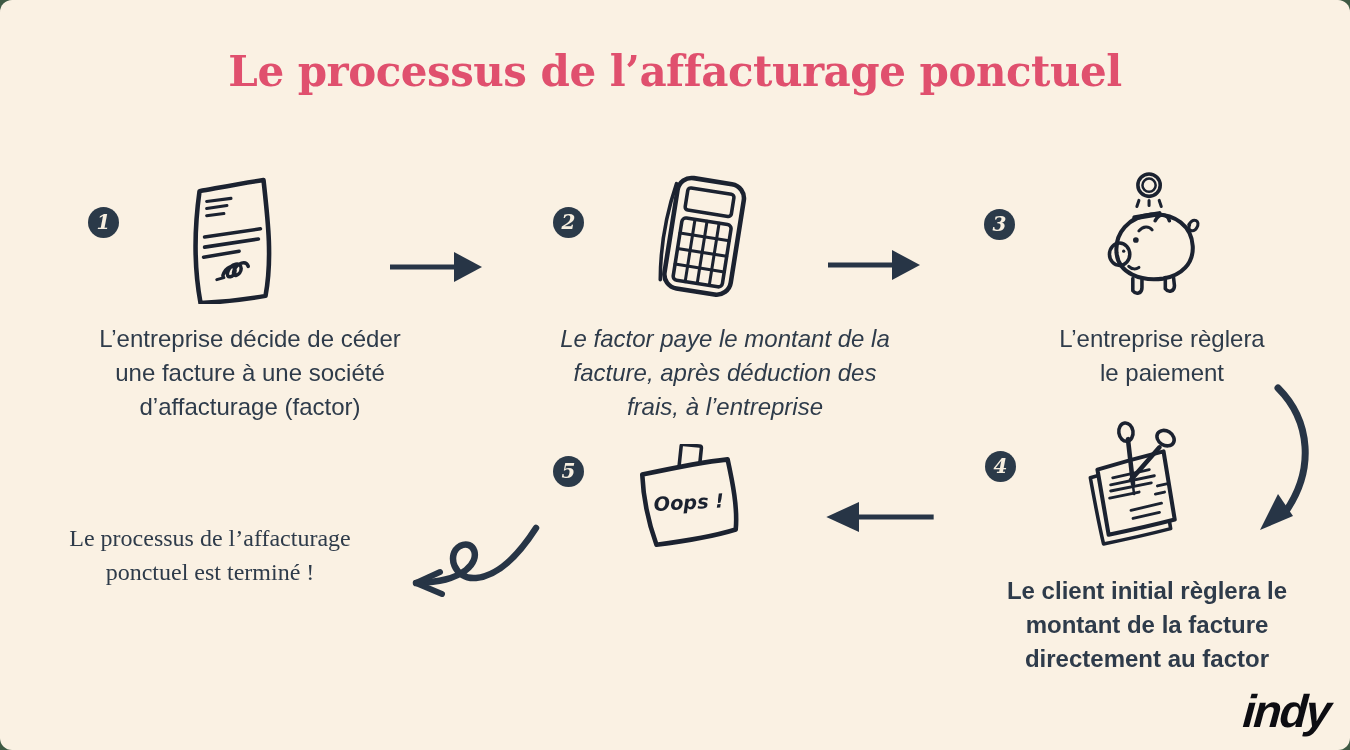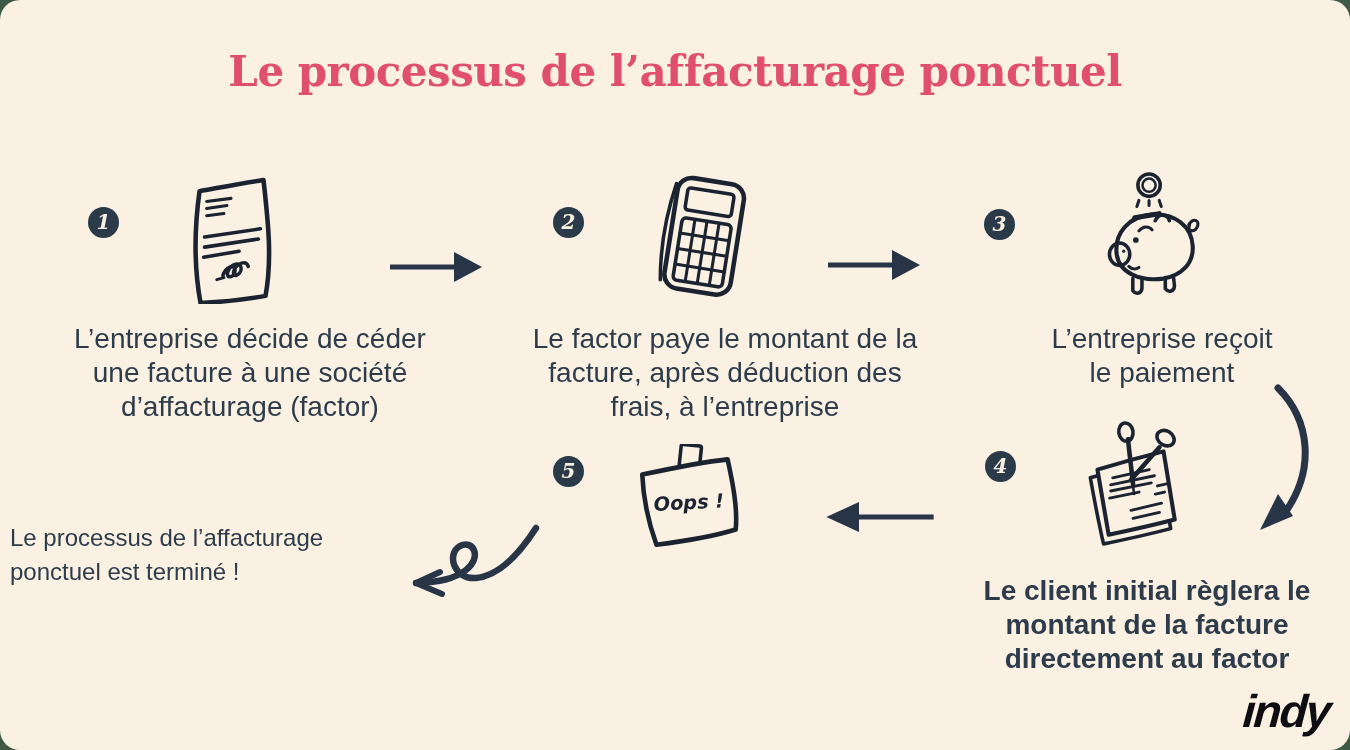--- a/index.html
+++ b/index.html
@@ -17,21 +17,21 @@
   body{
     width:1350px;height:750px;
     background:var(--background-green);
     font-family:"Liberation Sans", sans-serif;
     overflow:hidden;
   }
   .card{
     position:relative;
     width:1350px;height:750px;
     background:var(--card-cream);
-    border-radius:20px;
+    border-radius:12px;
     box-sizing:border-box;
   }
   .title{
     position:absolute;top:44px;left:0;width:100%;
     text-align:center;
     font-family:"DejaVu Serif", serif;
     font-weight:700;
     font-size:42px;
     letter-spacing:-0.5px;
     color:var(--title-pink);
@@ -49,32 +49,33 @@
     font-size:20px;
     padding-bottom:1px;box-sizing:border-box;
   }
   .icon-box{position:absolute;color:var(--ink);}
   .icon-box svg{display:block;width:100%;height:100%;}
   .arrow{position:absolute;color:var(--arrow);}
   .arrow svg{display:block;width:100%;height:100%;}
   .step-text{
     position:absolute;
     color:var(--text-navy);
-    font-size:28px;
+    font-size:24px;
     line-height:34px;
     text-align:center;
     white-space:pre-line;
   }
   .conclusion{
     position:absolute;
     color:var(--text-navy);
     font-size:24px;
     line-height:34px;
-    text-align:left;
+    text-align:center;
     white-space:pre-line;
+    font-family:Liberation Serif, serif;
   }
   .logo{
     position:absolute;
     right:20px;bottom:12px;
     font-family:"Liberation Sans", sans-serif;
     font-weight:700;font-style:italic;
     font-size:46px;
     letter-spacing:-2px;
     color:var(--logo-black);
     transform:skewX(-4deg);
@@ -118,21 +119,21 @@
       <g transform="rotate(9 55 64)">
         <path d="M22,16 C17,45 16,80 21,112" stroke-width="3.5"></path>
         <rect x="24" y="8" width="66" height="110" rx="14" stroke-width="4.5"></rect>
         <rect x="34" y="18" width="46" height="22" rx="3" stroke-width="3.5"></rect>
         <rect x="33" y="48" width="49" height="62" rx="4" stroke-width="3.5"></rect>
         <path d="M45.5,48 V110 M57.5,48 V110 M69.5,48 V110" stroke-width="3"></path>
         <path d="M33,63.5 H82 M33,79 H82 M33,94.5 H82" stroke-width="3"></path>
       </g>
     </svg>
   </div>
-  <div class="step-text" style="left:515px;top:322px;width:420px;">Le factor paye le montant de la
+  <div class="step-text" style="left:515px;top:322px;width:420px;font-style:italic;">Le factor paye le montant de la
 facture, après déduction des
 frais, à l’entreprise</div>
 
   <div class="arrow" style="left:826px;top:246px;width:96px;height:36px;">
     <svg viewBox="0 0 96 36">
       <line x1="2" y1="19" x2="70" y2="19" stroke="currentColor" stroke-width="5"></line>
       <polygon points="66,4 94,19 66,34" fill="currentColor"></polygon>
     </svg>
   </div>
 
@@ -151,21 +152,21 @@
       <circle cx="47" cy="67" r="2.8" fill="currentColor" stroke="none"></circle>
       <path d="M50,58 C54,53 60,53 63,57" stroke-width="3"></path>
       <ellipse cx="31" cy="81" rx="10" ry="11" stroke-width="3.5"></ellipse>
       <circle cx="28" cy="79" r="1.6" fill="currentColor" stroke="none"></circle>
       <circle cx="35" cy="78" r="1.6" fill="currentColor" stroke="none"></circle>
       <path d="M40,93 C43,96 47,96 50,94" stroke-width="3"></path>
       <path d="M44,105 L44,117 C47,121 53,120 53,114 L53,106" stroke-width="3.5"></path>
       <path d="M76,104 L76,115 C79,119 85,118 85,112 L84,103" stroke-width="3.5"></path>
     </svg>
   </div>
-  <div class="step-text" style="left:1002px;top:322px;width:320px;">L’entreprise reçoit
+  <div class="step-text" style="left:1002px;top:322px;width:320px;">L’entreprise règlera
 le paiement</div>
 
   <div class="arrow" style="left:1248px;top:384px;width:82px;height:152px;">
     <svg viewBox="0 0 82 152">
       <path d="M30,4 C62,36 68,86 36,130" stroke="currentColor" stroke-width="7" fill="none" stroke-linecap="round"></path>
       <polygon points="12,146 45,132 30,110" fill="currentColor"></polygon>
     </svg>
   </div>
 
   <div class="badge" style="left:985px;top:451px;">

